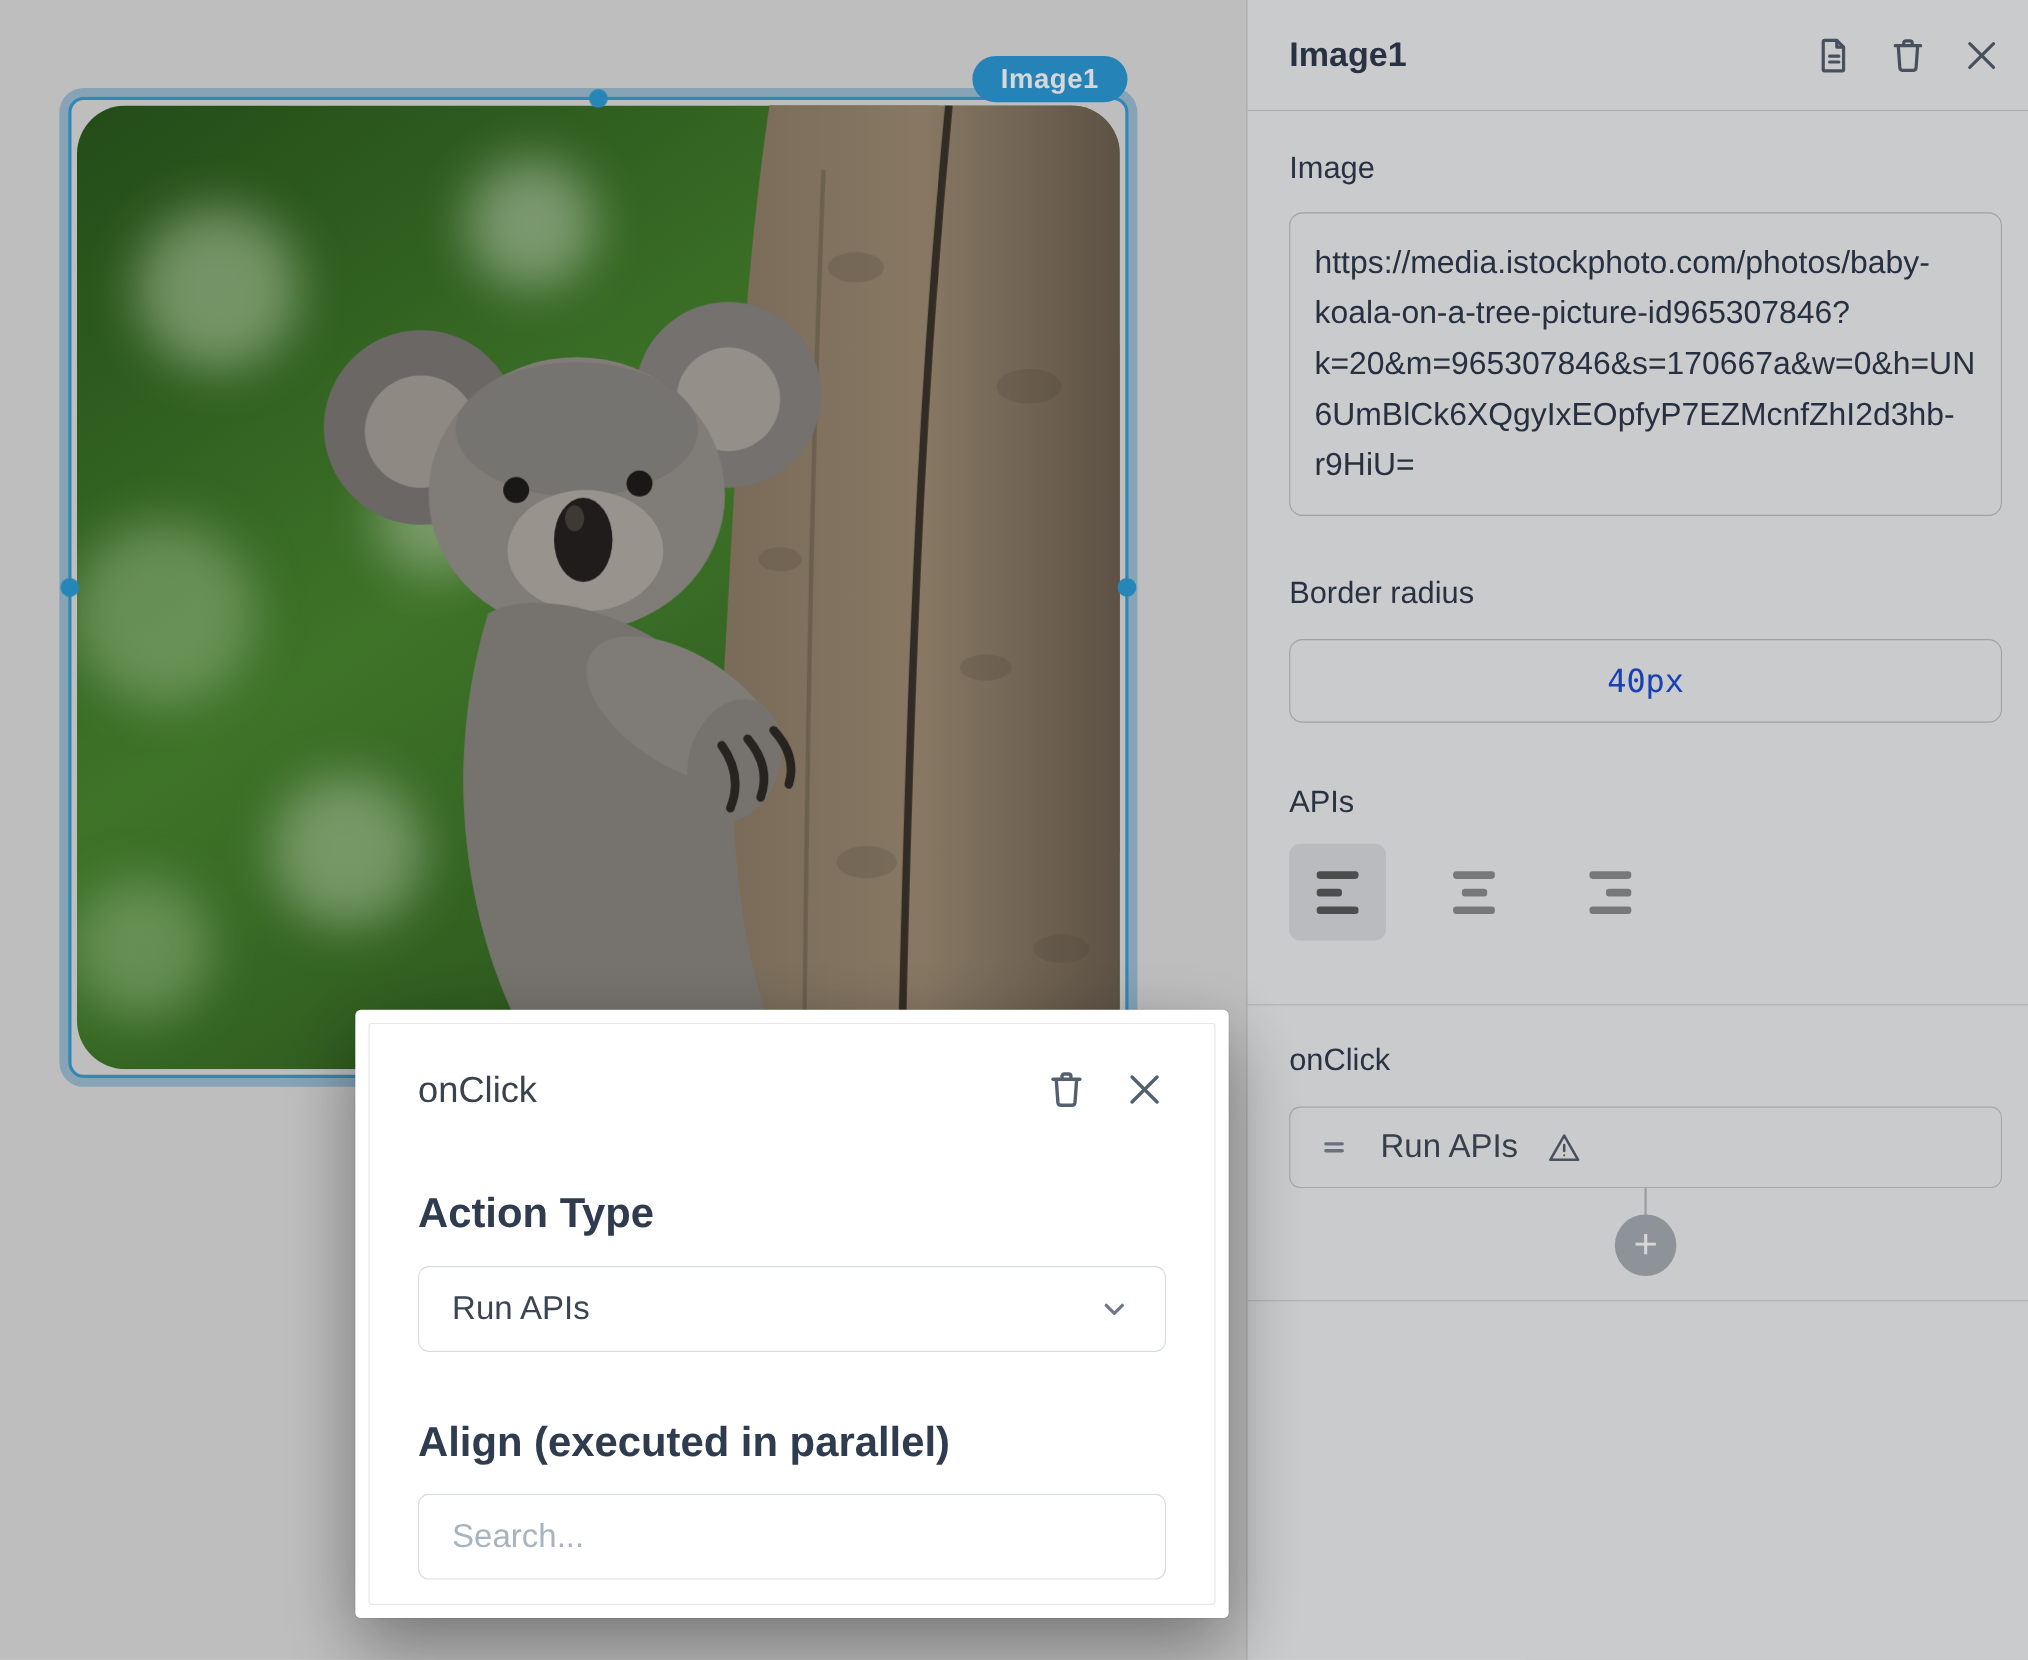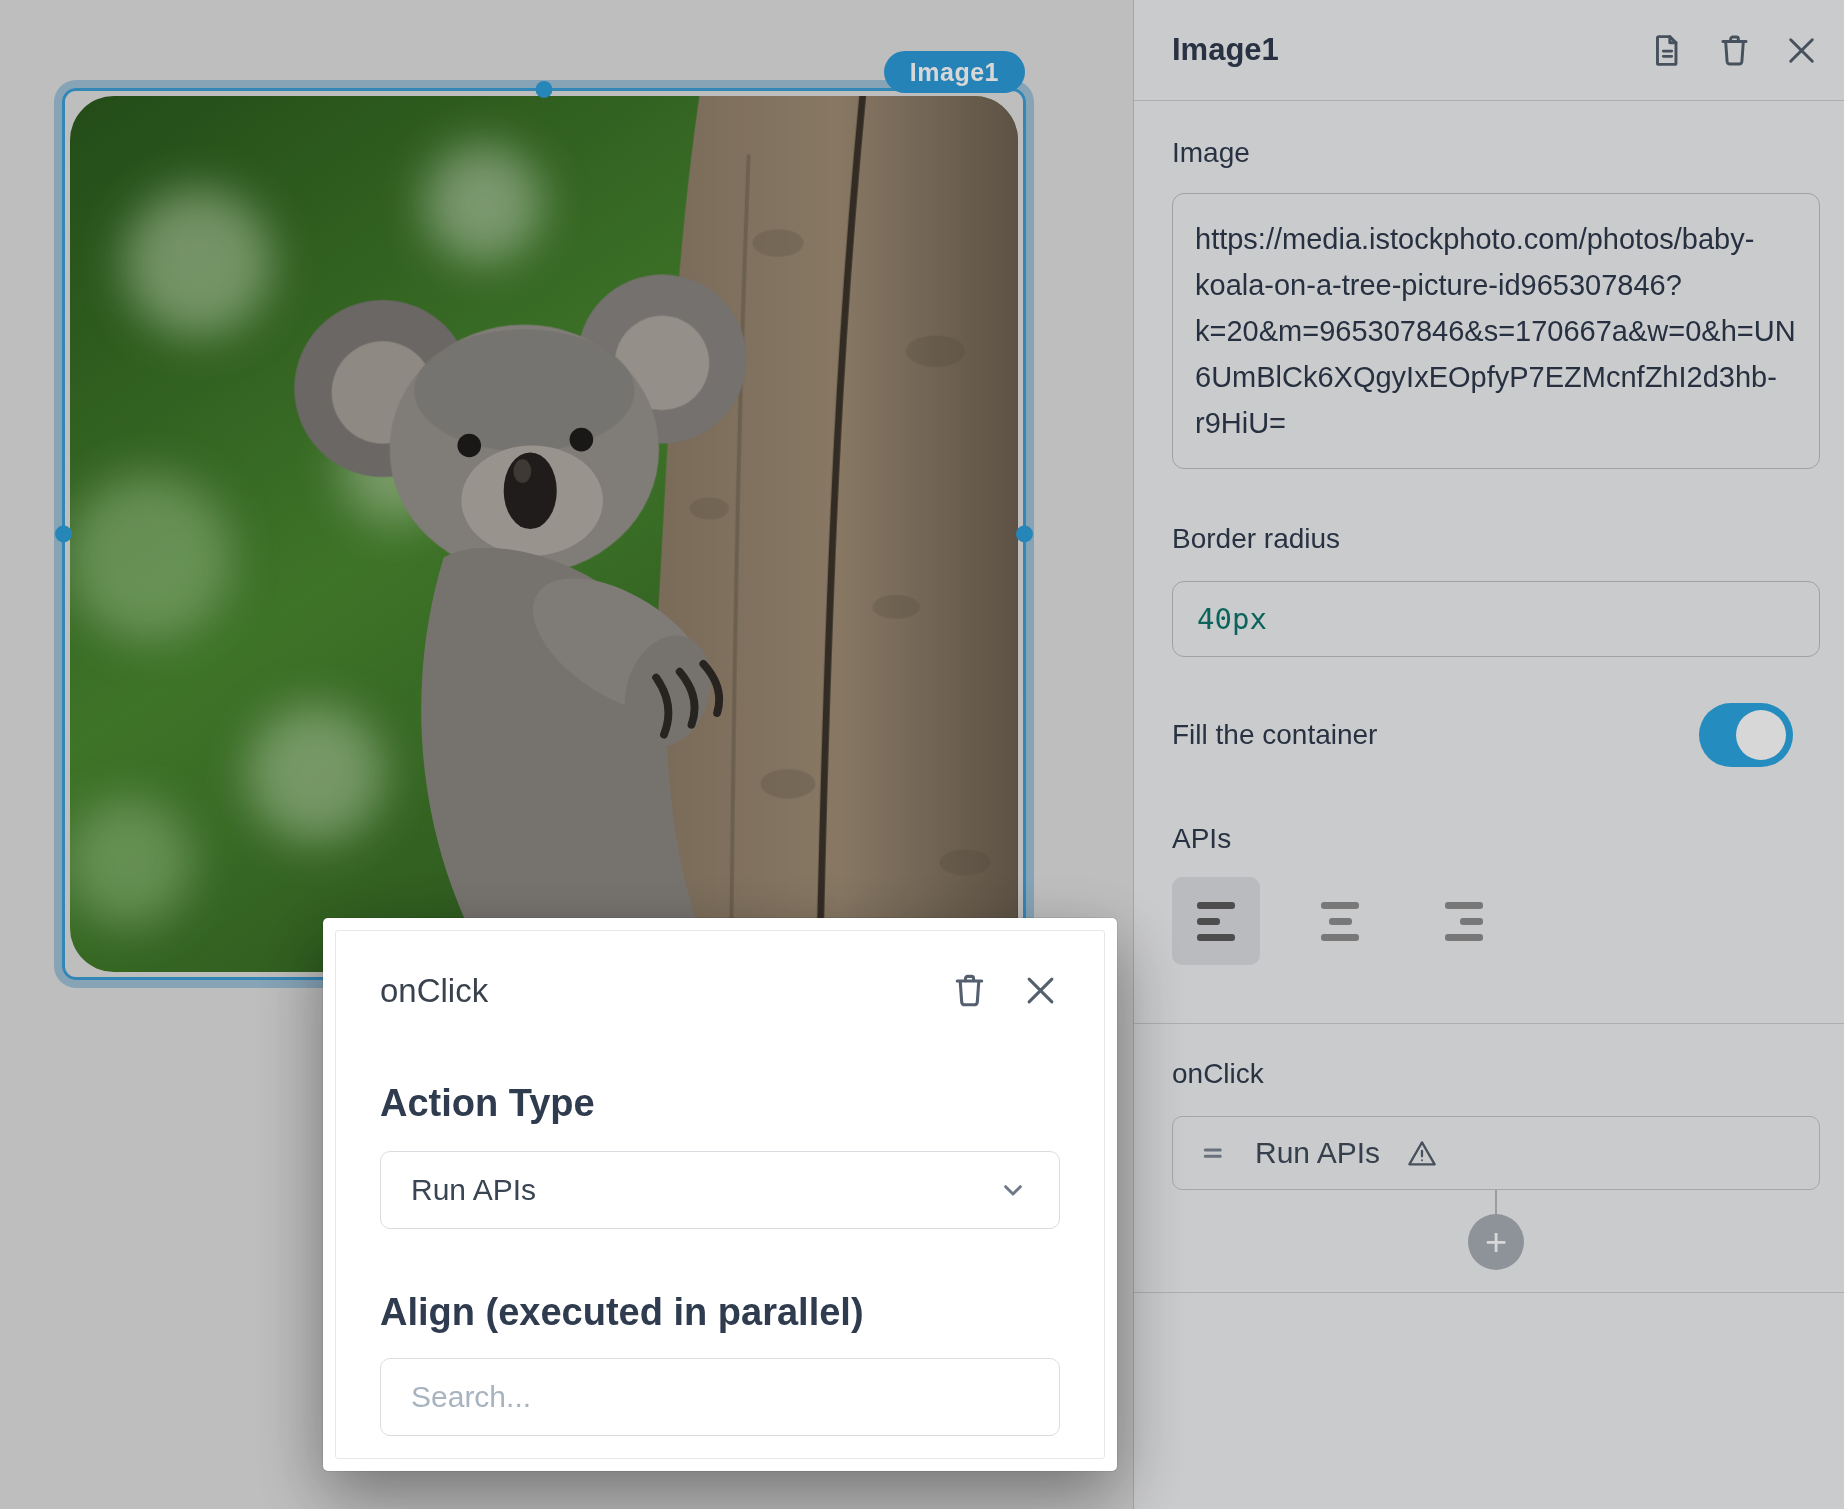--- a/index.html
+++ b/index.html
@@ -43,21 +43,21 @@
 
   .divider { height:1px; background:#cfcfcf; margin-left:-38px; margin-right:-24px; }
 
   .p-label { font-weight:400; font-size:28px; color:#303c4f; }
   .lbl-image { margin-top:36px; }
   .url-box { margin-top:24px; border:1px solid #bfbfbf; border-radius:12px; padding:22px 22px;
              font-family:Liberation Sans, sans-serif; font-size:29px; line-height:46px; color:#2f3a4d;
              overflow-wrap:break-word; word-break:break-word; background:transparent; }
   .lbl-radius { margin-top:54px; }
   .value-box { margin-top:26px; height:76px; line-height:74px; border:1px solid #bfbfbf; border-radius:12px;
-               padding:0 24px; font-family:"DejaVu Sans Mono", monospace; font-size:29px; color:#0f766e; }
+               padding:0 24px; font-family:"DejaVu Sans Mono", monospace; font-size:29px; color:#1d4ed8;text-align:center; }
   .fill-row { margin-top:46px; display:flex; align-items:center; justify-content:space-between; }
   .toggle { width:94px; height:64px; border-radius:32px; background:#2da6e4; position:relative;
             margin-right:27px; cursor:pointer; }
   .toggle .knob { position:absolute; right:7px; top:7px; width:50px; height:50px; border-radius:50%; background:#fff; }
   .lbl-align { margin-top:56px; }
   .align-row { margin-top:22px; display:flex; gap:36px; }
   .align-btn { width:88px; height:88px; border:none; background:transparent; border-radius:10px;
                display:flex; align-items:center; justify-content:center; cursor:pointer; }
   .align-btn.selected { background:#dcdee3; }
   .bars { display:flex; flex-direction:column; gap:9px; width:38px; }
@@ -198,26 +198,20 @@
     </div>
   </div>
   <div class="divider"></div>
 
   <div class="p-label lbl-image">Image</div>
   <div class="url-box" role="textbox">https://media.istockphoto.com/photos/baby-koala-on-a-tree-picture-id965307846?k=20&amp;m=965307846&amp;s=170667a&amp;w=0&amp;h=UN6UmBlCk6XQgyIxEOpfyP7EZMcnfZhI2d3hb-r9HiU=</div>
 
   <div class="p-label lbl-radius">Border radius</div>
   <div class="value-box" role="textbox">40px</div>
 
-  <div class="fill-row">
-    <div class="p-label">Fill the container</div>
-    <div class="toggle" role="switch" aria-checked="true">
-      <div class="knob"></div>
-    </div>
-  </div>
 
   <div class="p-label lbl-align">APIs</div>
   <div class="align-row">
     <button class="align-btn selected">
       <div class="bars left">
           <span class="long"></span>
           <span class="short"></span>
           <span class="long"></span>
         </div>
     </button>

